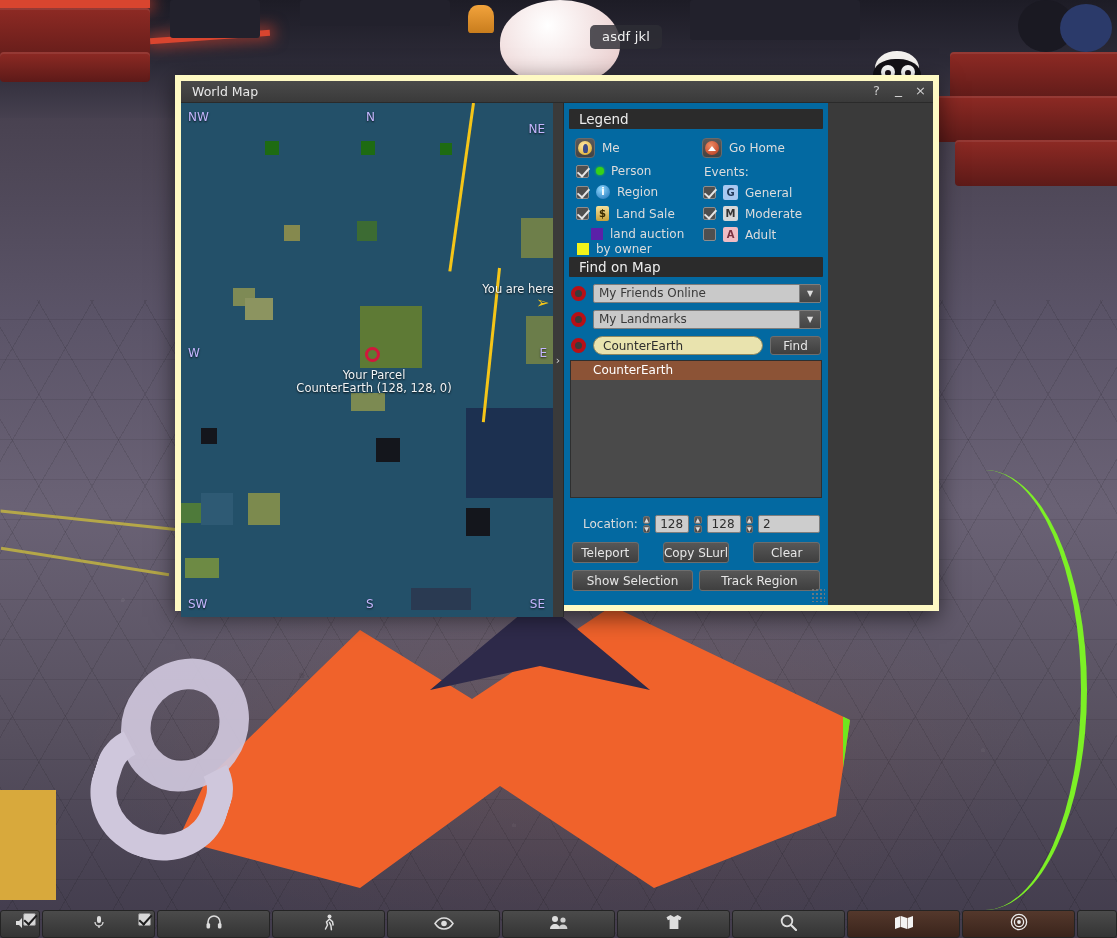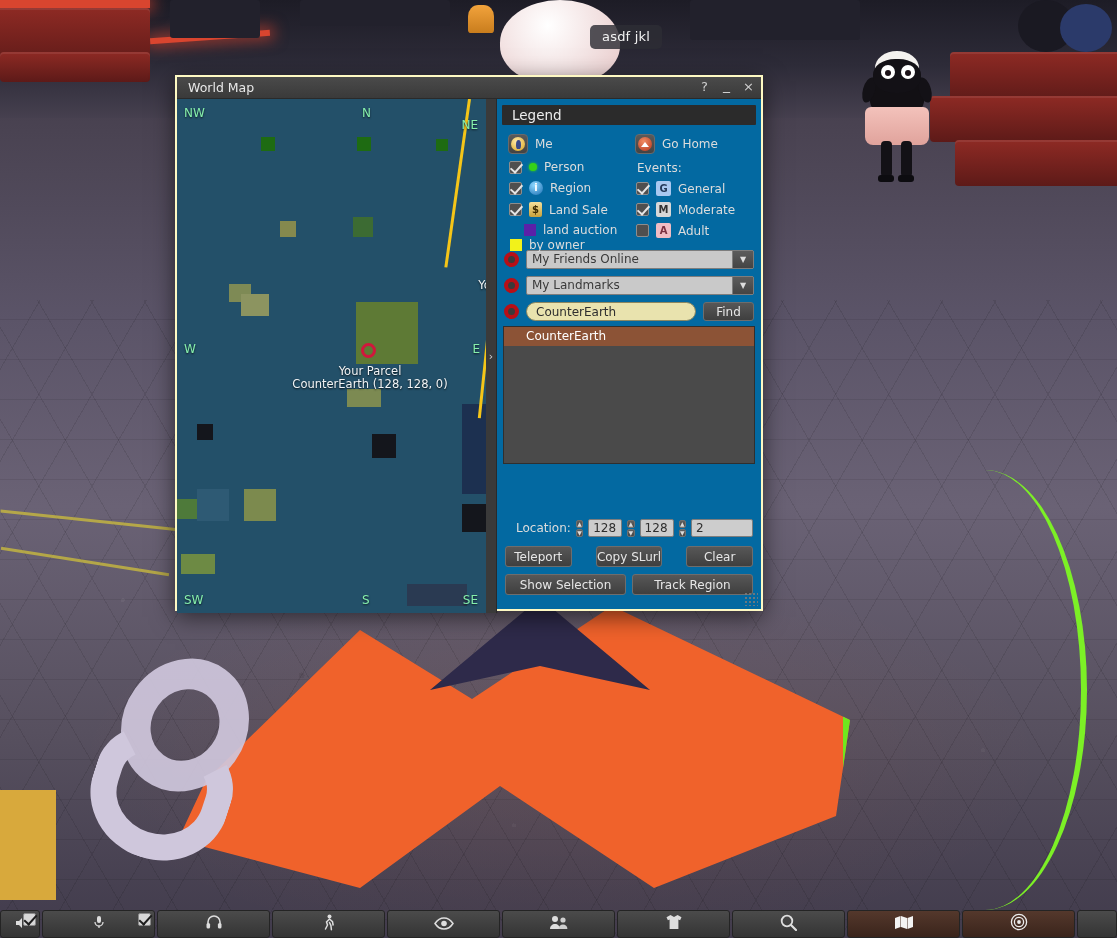--- a/index.html
+++ b/index.html
@@ -93,43 +93,43 @@
 
   
   .chat-bubble {
     position:absolute; left:590px; top:25px; padding:4px 12px 5px;
     background:rgba(45,45,52,.82); color:#f2f2f2; font-size:13px; border-radius:5px;
     letter-spacing:.2px;
   }
 
   
   #worldmap {
-    position:absolute; left:175px; top:75px; width:588px; height:536px;
+    position:absolute; left:175px; top:75px; width:764px; height:536px;
     background:#3a3a3a;
-    border:2px solid #fef9c3;
+    border:6px solid #fef9c3;
     box-shadow: 0 6px 22px rgba(0,0,0,.55);
   }
   .titlebar {
     height:22px; background:linear-gradient(180deg,#4a4a4a,#3a3a3a);
     border-bottom:1px solid #2a2a2a; position:relative;
   }
   .title-text {
     position:absolute; left:11px; top:3px; font-size:12.5px; color:#e8e8e8;
   }
   .title-btns { position:absolute; right:6px; top:2px; display:flex; gap:9px; align-items:center; }
   .tbtn { color:#cfcfcf; font-size:13px; line-height:16px; cursor:pointer; width:13px; text-align:center; }
   .tbtn.min { font-size:14px; position:relative; top:-2px;}
 
   .wm-body { position:absolute; left:0; top:22px; right:0; bottom:0; display:flex; }
 
   
   .map-wrap { position:relative; width:383px; height:514px; background:#1f4a63; overflow:hidden; border-right:1px solid #2a2a2a;}
   .map-canvas { position:absolute; inset:0; background:#235069; }
   .rgn { position:absolute; }
-  .compass { position:absolute; color:#86efac; font-size:12px; text-shadow:0 1px 2px rgba(0,0,0,.7); }
+  .compass { position:absolute; color:#c4b5fd; font-size:12px; text-shadow:0 1px 2px rgba(0,0,0,.7); }
   .yellowline { position:absolute; background:#f5c518; }
   .parcel-ring {
     position:absolute; width:15px; height:15px; border:3.5px solid #d0173c; border-radius:50%;
   }
   .map-label { position:absolute; color:#f1f4f6; font-size:11.5px; text-align:center; text-shadow:0 1px 2px rgba(0,0,0,.85); white-space:nowrap; }
   .you-arrow { position:absolute; color:#f5c518; font-size:16px; }
   .mag { position:absolute; left:376px; bottom:19px; color:#e7edf1; font-size:14px; }
   .expander {
     position:absolute; right:0; top:0; width:10px; height:514px; background:#3a3a3a;
     display:flex; align-items:center; justify-content:center;
@@ -422,20 +422,21 @@
           <div class="evt-badge" id="bd-moderate" style="background: rgb(216, 216, 216); color: rgb(51, 51, 51);">M</div>
           <span>Moderate</span>
         </div>
         <div class="lg-row" style="left:139px;top:98px;">
           <div class="cbx"></div>
           <div class="evt-badge" id="bd-adult" style="background: rgb(240, 188, 196); color: rgb(122, 48, 64);">A</div>
           <span>Adult</span>
         </div>
       </div>
 
+      <div class="sec-header" style="margin-top:10px;">Find on Map</div>
 
       <div class="find-row">
         <div class="radio"></div>
         <div class="combo">
           <div class="cval">My Friends Online</div>
           <div class="combo-arrow">▼</div>
         </div>
       </div>
 
       <div class="find-row">

